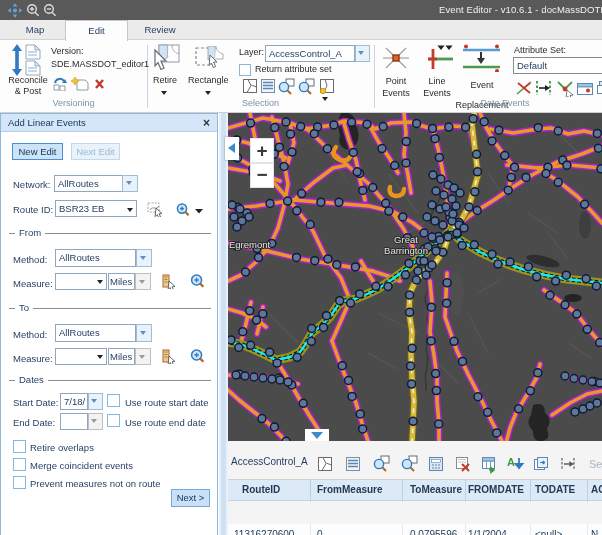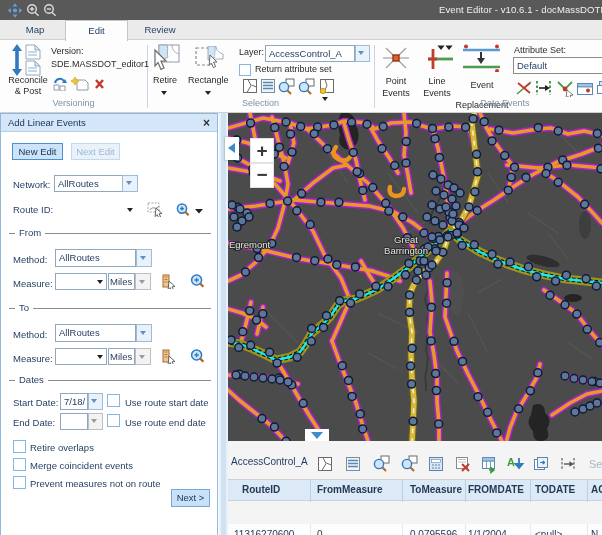--- a/index.html
+++ b/index.html
@@ -188,20 +188,21 @@
 
   <div class="abs" style="left:11px;top:29px;width:51px;height:17px;background:#cde3f7;border:1px solid #4a90d2;color:#173a60;text-align:center;line-height:15px">New Edit</div>
   <div class="abs" style="left:70px;top:29px;width:49px;height:17px;background:#e9f2fb;border:1px solid #c3d8ec;color:#9db8d4;text-align:center;line-height:15px">Next Edit</div>
 
   <div class="abs" style="left:12px;top:65px">Network:</div>
   <div class="combo" style="left:53px;top:61px;width:69px;height:17px">AllRoutes</div>
   <div class="dbtn" style="left:121px;top:61px;width:16px;height:17px"></div>
   <div class="arr" style="left:125px;top:67px"></div>
 
   <div class="abs" style="left:12px;top:90px">Route ID:</div>
+  <div class="combo" style="left:54px;top:86px;width:82px;height:17px">BSR23 EB</div>
   <div class="arr arrk abs" style="left:126px;top:94px;border-left-width:3.2px;border-right-width:3.2px;border-top-width:4px;border-top-color:#222"></div>
   <svg class="abs" style="left:146px;top:88px" width="18" height="15" viewBox="0 0 18 15">
     <rect x="1" y="1" width="11" height="9" fill="none" stroke="#9aa7b4" stroke-dasharray="2 1.4"></rect>
     <path d="M3 8 c3 -5 6 1 9 -4" stroke="#8a8a8a" fill="none"></path>
     <path d="M9 6 l6 5.5 -3 .3 1.6 3 -2 .8 -1.5 -3 -2 2 z" fill="#fff" stroke="#555" stroke-width=".9"></path>
   </svg>
   <svg class="abs" style="left:175px;top:89px" width="30" height="14" viewBox="0 0 30 14">
     <circle cx="6" cy="5.6" r="4.6" fill="#cfe5f8" stroke="#2f7ac0" stroke-width="1.5"></circle>
     <line x1="4" y1="5.6" x2="8" y2="5.6" stroke="#2f7ac0" stroke-width="1.4"></line>
     <line x1="6" y1="3.6" x2="6" y2="7.6" stroke="#2f7ac0" stroke-width="1.4"></line>

